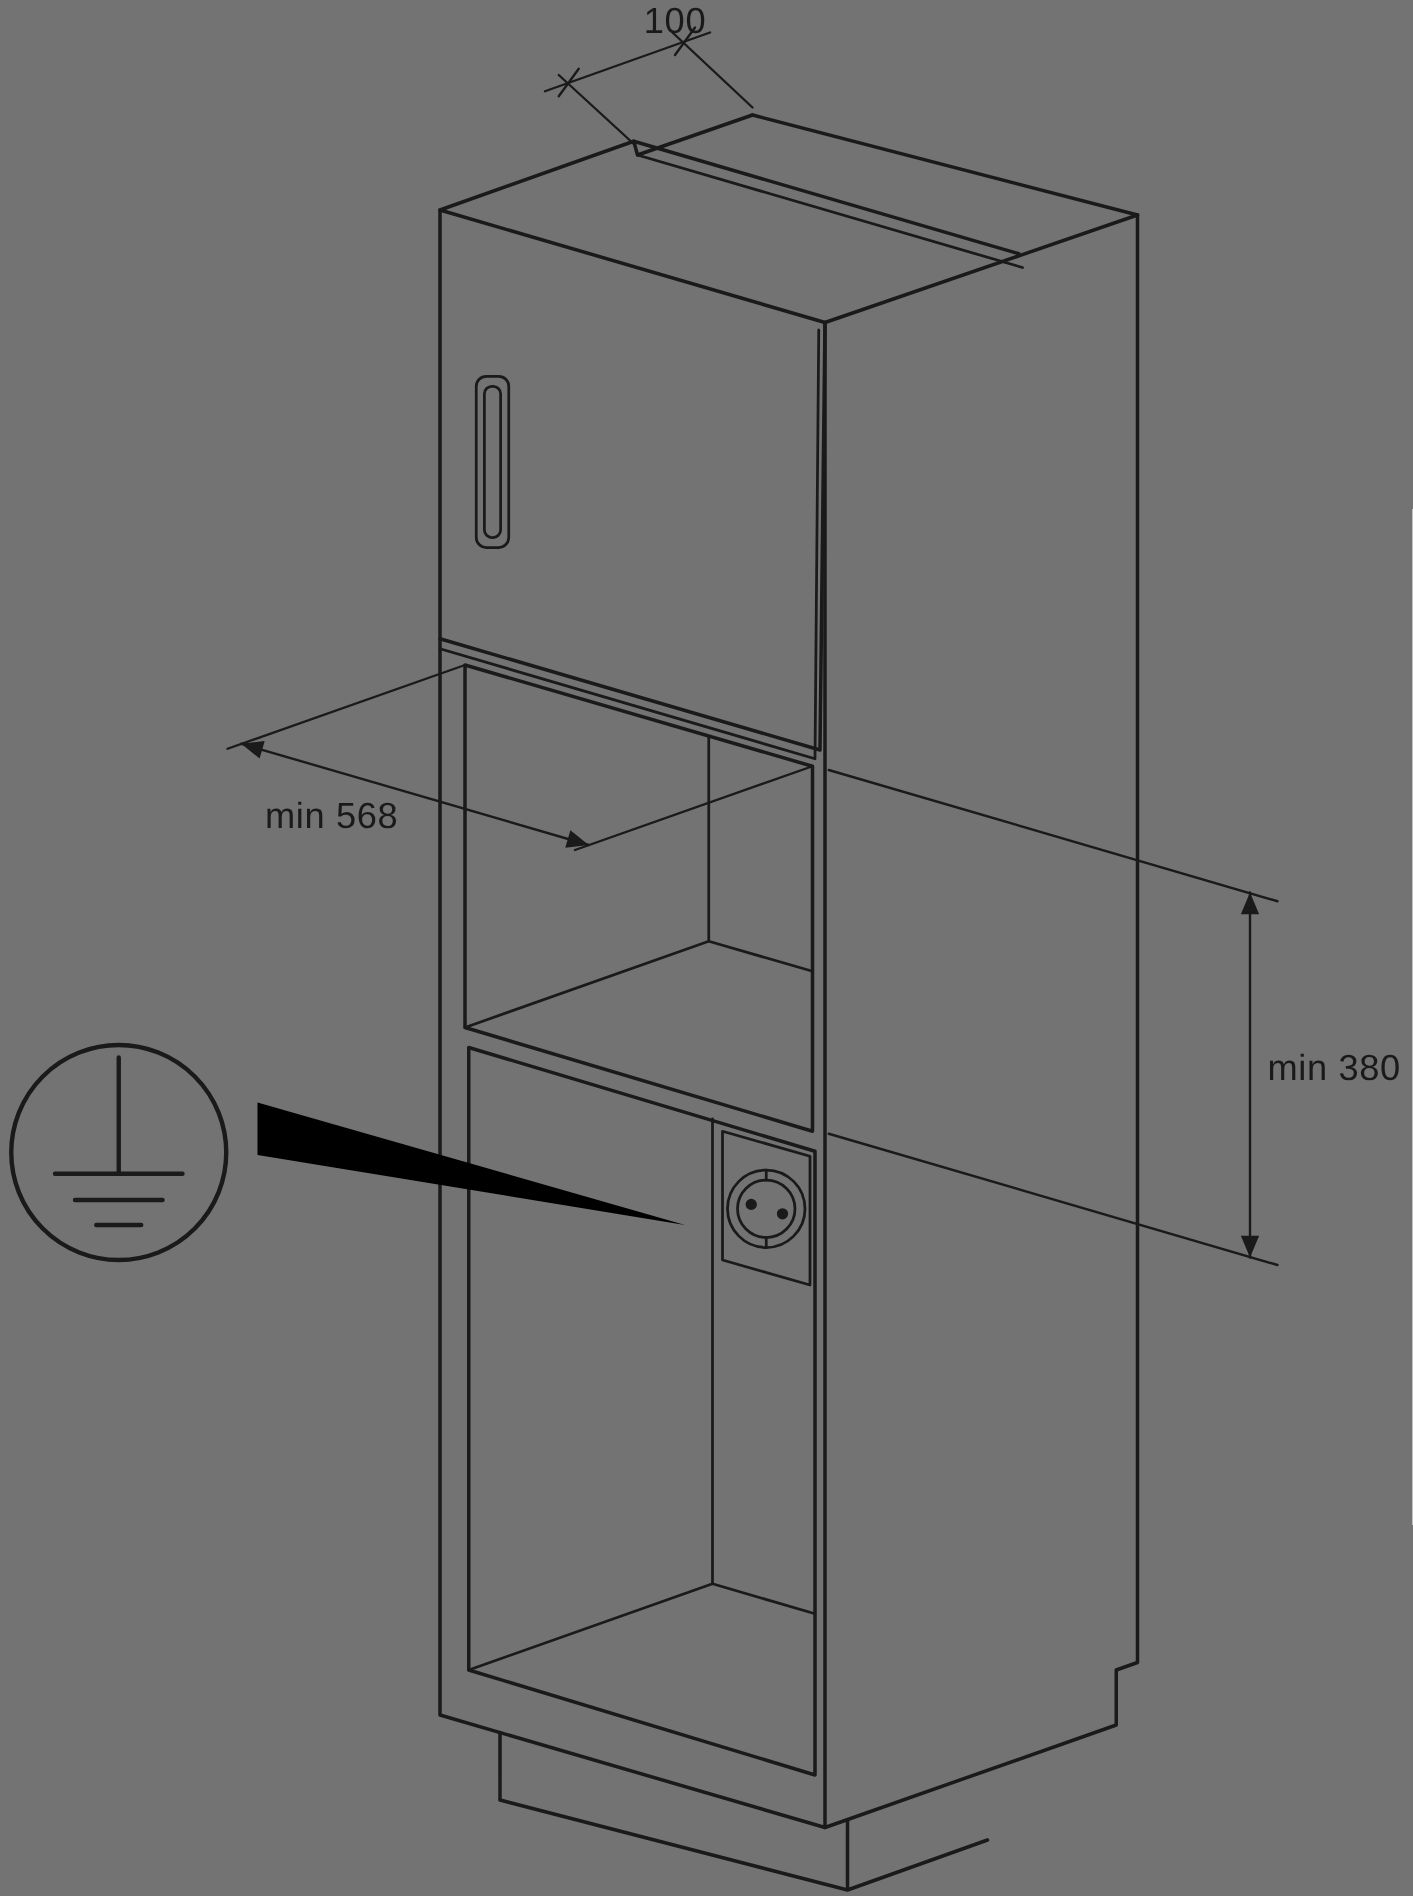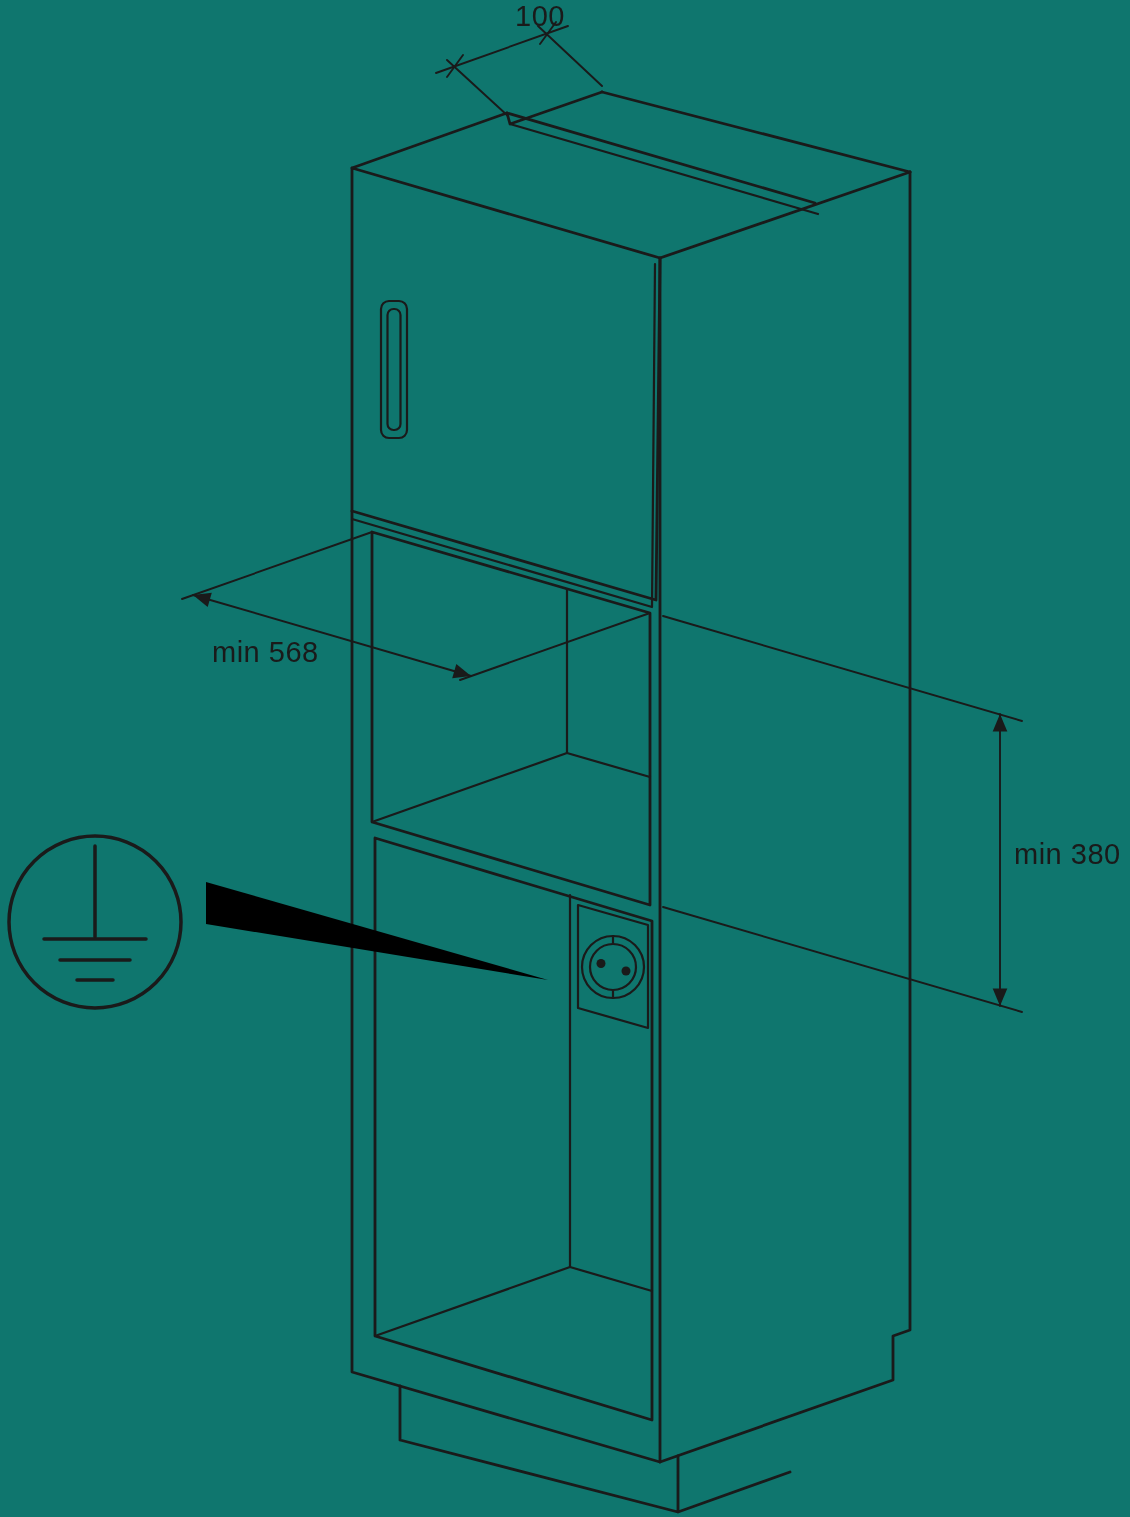--- a/index.html
+++ b/index.html
@@ -1,16 +1,16 @@
 <!DOCTYPE html>
 <html><head>
 <meta charset="utf-8">
 <style>
   html,body{margin:0;padding:0;background:#ffffff;}
-  .page{width:1130px;height:1517px;background:#0f766e;overflow:hidden;}
+  .page{width:1130px;height:1517px;background:#737373;overflow:hidden;}
   svg{display:block;}
   .ln{fill:none;stroke:#1a1a1a;stroke-width:2.8;stroke-linecap:round;stroke-linejoin:round;}
   .ln2{fill:none;stroke:#1a1a1a;stroke-width:2.2;stroke-linecap:round;stroke-linejoin:round;}
   .dim{fill:none;stroke:#1a1a1a;stroke-width:1.9;stroke-linecap:round;}
   .sym{fill:none;stroke:#1a1a1a;stroke-width:3.5;stroke-linecap:round;}
   .dimtext{font-family:"Liberation Sans","DejaVu Sans",sans-serif;font-size:29px;fill:#1a1a1a;letter-spacing:0.5px;}
 </style>
 </head>
 <body>
 

